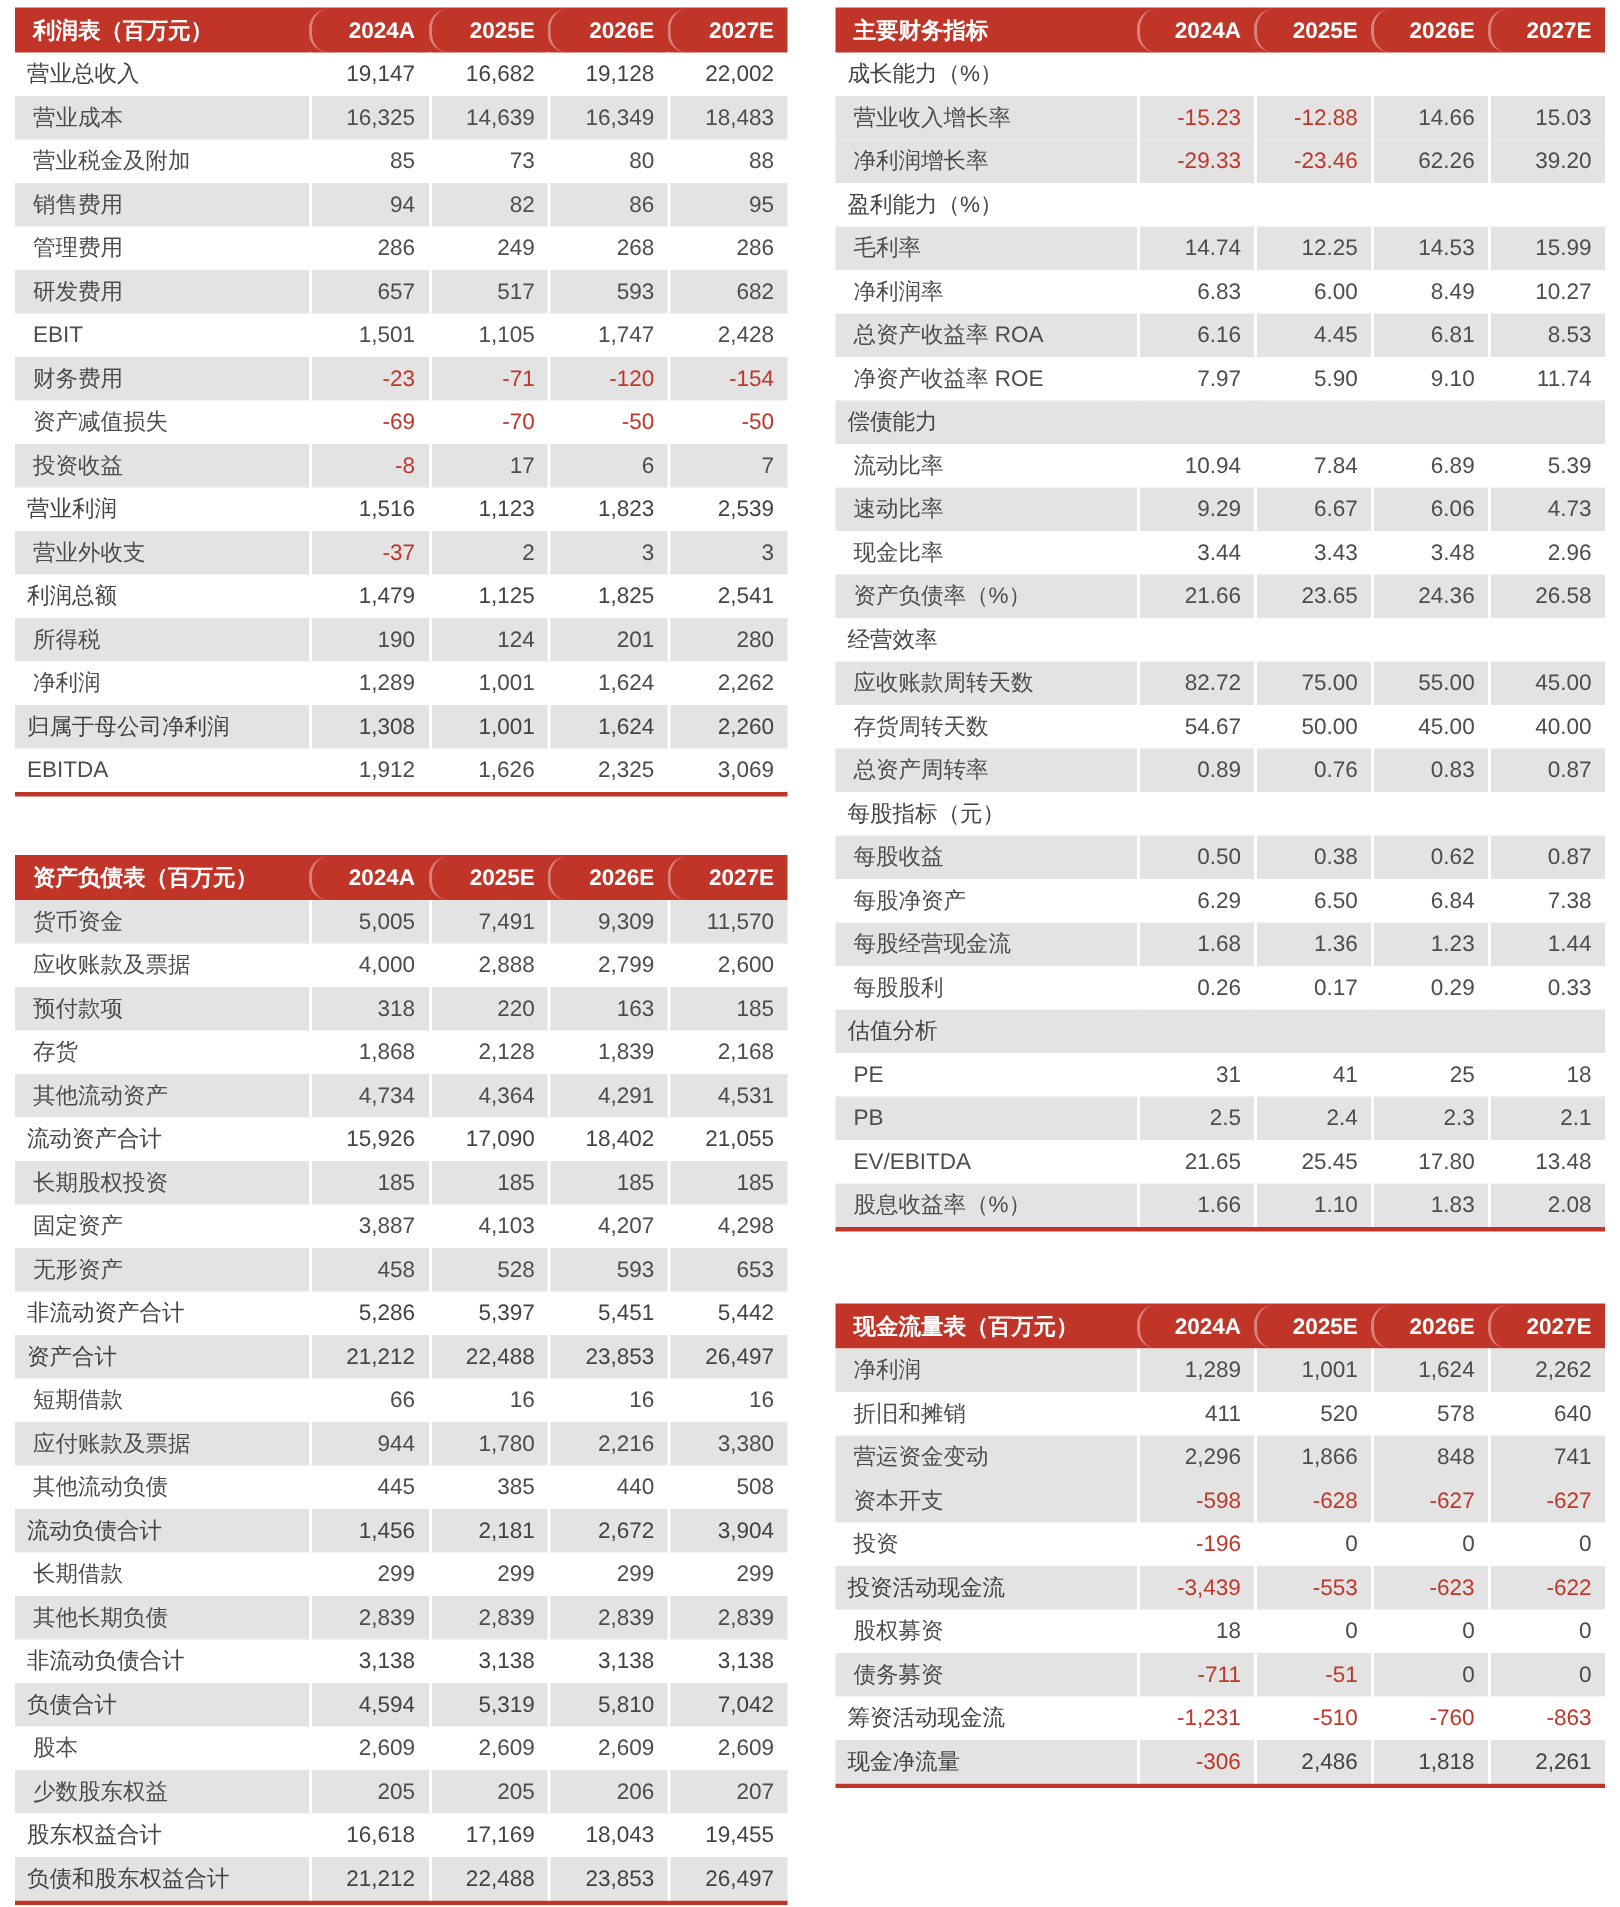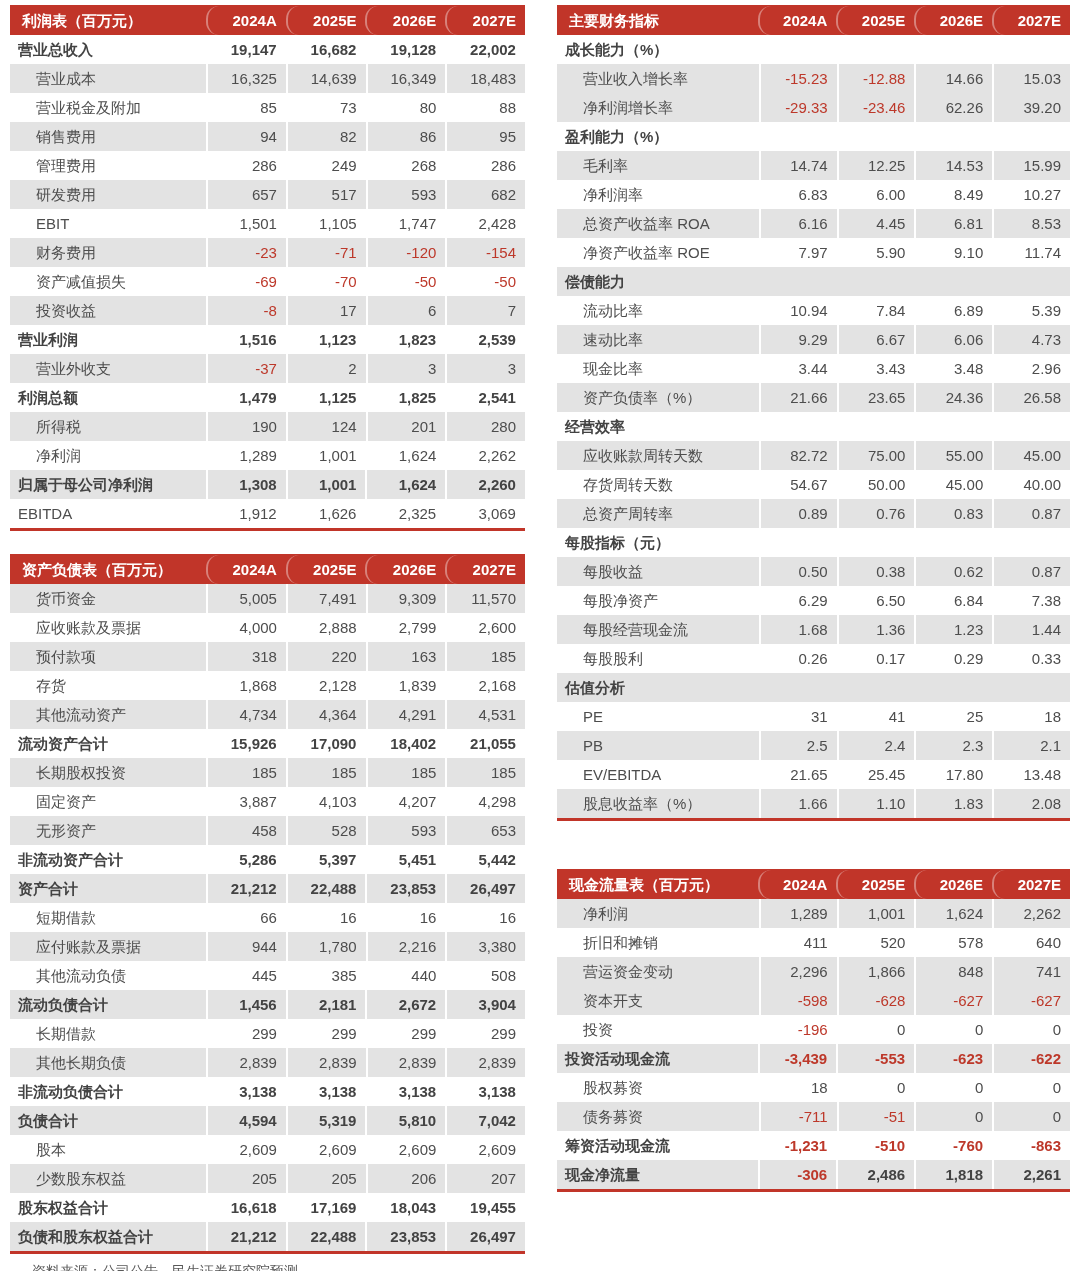--- a/index.html
+++ b/index.html
@@ -14,33 +14,33 @@
   body{
     width:1080px;height:1271px;overflow:hidden;
     font-family:"Liberation Sans","DejaVu Sans",sans-serif;
     color:var(--text);
   }
   .page{padding:5px 10px 0 10px;display:flex;gap:32px;}
   .col-left{width:515px;flex:0 0 auto;}
   .col-right{width:513px;flex:0 0 auto;}
 
   .fin-table{border-bottom:3px solid var(--header-red);}
-  .t-balance{margin-top:23px;}
+  .t-balance{margin-top:39px;}
   .t-cashflow{margin-top:48px;}
 
   .row{display:flex;height:29px;align-items:center;font-size:15px;line-height:29px;}
   .row.gray{background:var(--row-gray);}
-  .row.bold{font-weight:700;color:var(--text-bold);}
+  .row.bold{font-weight:400;color:var(--text-bold);justify-content:flex-end;}
   .row.head{background:var(--header-red);color:#fff;font-weight:700;height:30px;}
 
   .cell{box-sizing:border-box;overflow:hidden;white-space:nowrap;}
   .cell.label{padding-left:8px;}
   .col-left .cell.label{width:202px;}
   .col-right .cell.label{width:213px;}
-  .cell.label.indent{padding-left:26px;}
+  .cell.label.indent{padding-left:12px;}
   .row.head .cell.label{padding-left:12px;font-size:15px;}
   .cell.val{width:82px;text-align:right;padding-right:9px;border-left:2px solid #fff;}
   .row.head .cell.val{border-left:2px solid rgba(255,255,255,0.38);border-radius:13px;}
   .neg{color:var(--negative-red);}
 
   .footer{margin:9px 0 0 22px;font-size:14px;color:var(--footer-gray);}
 </style>
 </head>
 <body>
 

